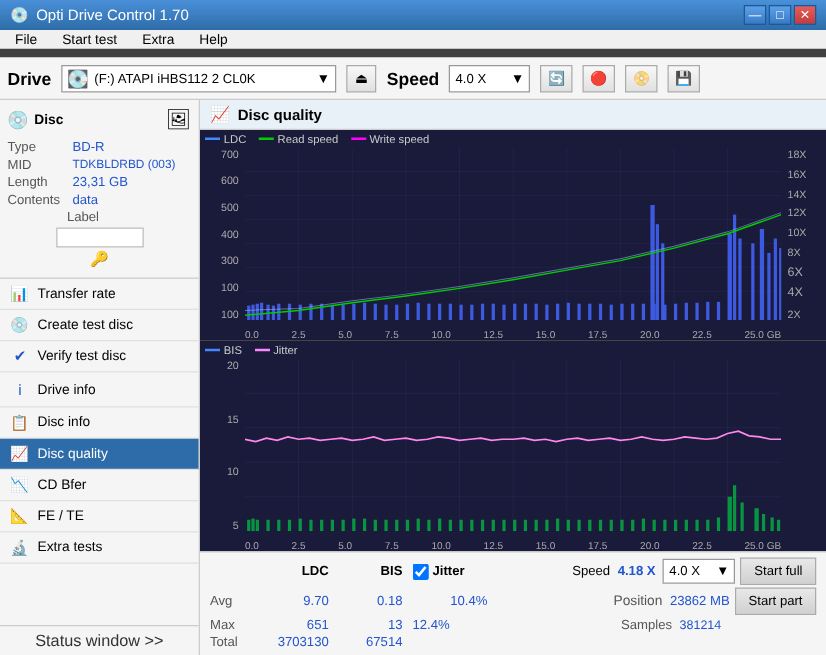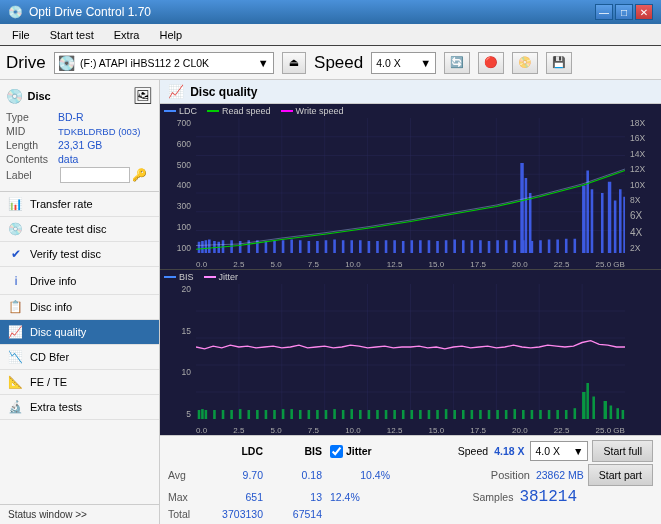--- a/index.html
+++ b/index.html
@@ -26,21 +26,21 @@
       height: 16px;
       font-size: 10px;
       cursor: pointer;
       display: flex; align-items: center; justify-content: center;
     }
     .title-btn.close { background: linear-gradient(to bottom, #e85c5c, #c53a3a); }
 
     
     .menu-bar {
       background: #f0f0f0;
-      border-bottom: 1px solid #404040;
+      border-bottom: 7px solid #404040;
       display: flex;
       align-items: center;
       padding: 2px 4px;
       height: 22px;
       gap: 4px;
     }
     .menu-item {
       padding: 2px 8px;
       cursor: pointer;
       font-size: 11px;
@@ -49,21 +49,21 @@
     
     .toolbar {
       background: #f5f5f5;
       border-bottom: 1px solid #ccc;
       display: flex;
       align-items: center;
       padding: 3px 6px;
       height: 34px;
       gap: 8px;
     }
-    .toolbar-label { font-size: 17px; font-weight: normal; text-align: right; }
+    .toolbar-label { font-size: 14px; font-weight: bold; text-align: right; }
     .eject-btn, .speed-btn, .toolbar-icon-btn {
       background: linear-gradient(to bottom, #f8f8f8, #e0e0e0);
       border: 1px solid #aaa;
       height: 22px;
       cursor: pointer;
       display: flex;
       align-items: center;
       justify-content: center;
       padding: 0 6px;
       font-size: 11px;
@@ -74,32 +74,32 @@
     .main { display: flex; height: calc(524px - 24px - 22px - 34px); }
 
     
     .sidebar { width: 160px; background: #f5f5f5; border-right: 1px solid #ccc; display: flex; flex-direction: column; }
 
     
     .disc-panel { border-bottom: 1px solid #ccc; padding: 6px; }
     .disc-header { display: flex; align-items: center; gap: 4px; margin-bottom: 6px; }
     .disc-header-text { font-weight: bold; font-size: 11px; }
     .disc-icon { font-size: 14px; color: #555; }
-    .disc-row { display: flex; align-items: center; margin-bottom: 2px; font-size: 10.5px; }
+    .disc-row { display: flex; align-items: flex-start; margin-bottom: 2px; font-size: 10.5px; }
     .disc-row-label { color: #555; width: 52px; flex-shrink: 0; }
     .disc-row-value { color: #2255cc; font-size: 10.5px; }
     .disc-row-value.data-val { color: #2255cc; }
     .label-input {
       border: 1px solid #bbb;
       height: 16px;
       width: 70px;
       font-size: 10px;
       padding: 0 2px;
     }
-    .label-row { display: flex; gap: 2px; }
+    .label-row { display: flex; align-items: center; gap: 2px; flex-direction: column; }
 
     
     .nav-section { flex: 1; overflow: auto; }
     .nav-item {
       display: flex;
       align-items: center;
       padding: 5px 8px;
       cursor: pointer;
       font-size: 11px;
       border-bottom: 1px solid #e0e0e0;
@@ -109,21 +109,21 @@
     .nav-item.active .nav-icon { color: white; }
     .nav-icon { color: #2255cc; font-size: 12px; width: 16px; text-align: center; }
 
     
     .status-bar-left {
       border-top: 1px solid #ccc;
       padding: 4px 8px;
     }
     .status-window-btn {
       display: flex; align-items: center; gap: 4px;
-      cursor: pointer; font-size: 10px; color: #333;
+      cursor: pointer; font-size: 13px; color: #333; justify-content: center;
     }
 
     
     .content { flex: 1; display: flex; flex-direction: column; background: #fff; }
 
     
     .disc-quality-header {
       background: #e8f0f8;
       border-bottom: 1px solid #ccc;
       padding: 4px 8px;
@@ -606,21 +606,21 @@
         <button class="start-btn">Start part</button>
       </div>
 
       <div style="display:flex;align-items:center;gap:4px;">
         <div style="width:36px;font-size:10.5px;color:#555;">Max</div>
         <div style="width:55px;text-align:right;font-size:10.5px;color:#2255cc;">651</div>
         <div style="width:55px;text-align:right;font-size:10.5px;color:#2255cc;">13</div>
         <div style="width:60px;font-size:10.5px;color:#2255cc;margin-left:4px;">12.4%</div>
         <div style="margin-left:auto;display:flex;align-items:center;gap:6px;">
           <span style="font-size:10.5px;color:#555;">Samples</span>
-          <span style="font-size:16px;color:#2255cc;font-family:Liberation Mono, monospace;">381214</span>
+          <span style="font-size:10px;color:#2255cc;">381214</span>
         </div>
         <div style="width:72px;"></div>
       </div>
 
       <div style="display:flex;align-items:center;gap:4px;">
         <div style="width:36px;font-size:10.5px;color:#555;">Total</div>
         <div style="width:55px;text-align:right;font-size:10.5px;color:#2255cc;">3703130</div>
         <div style="width:55px;text-align:right;font-size:10.5px;color:#2255cc;">67514</div>
       </div>
     </div>

